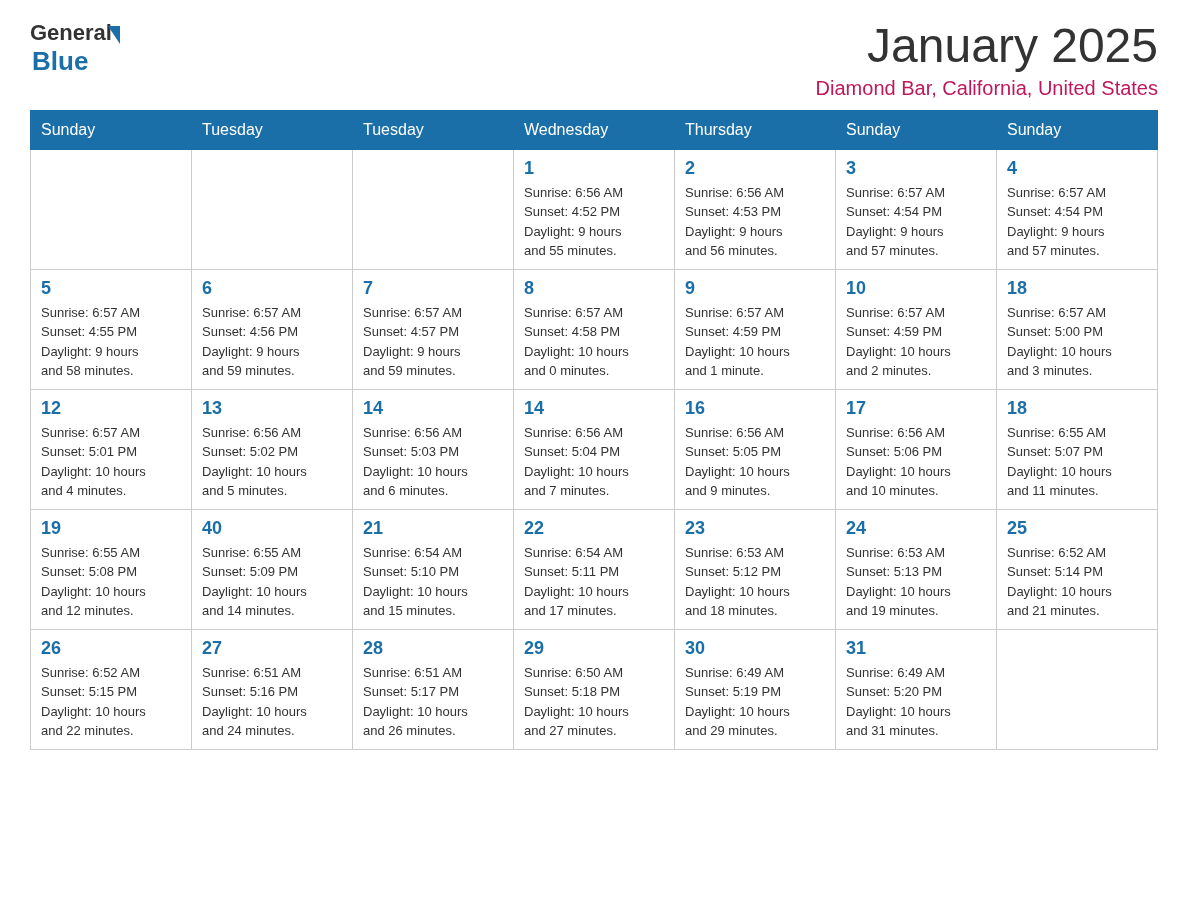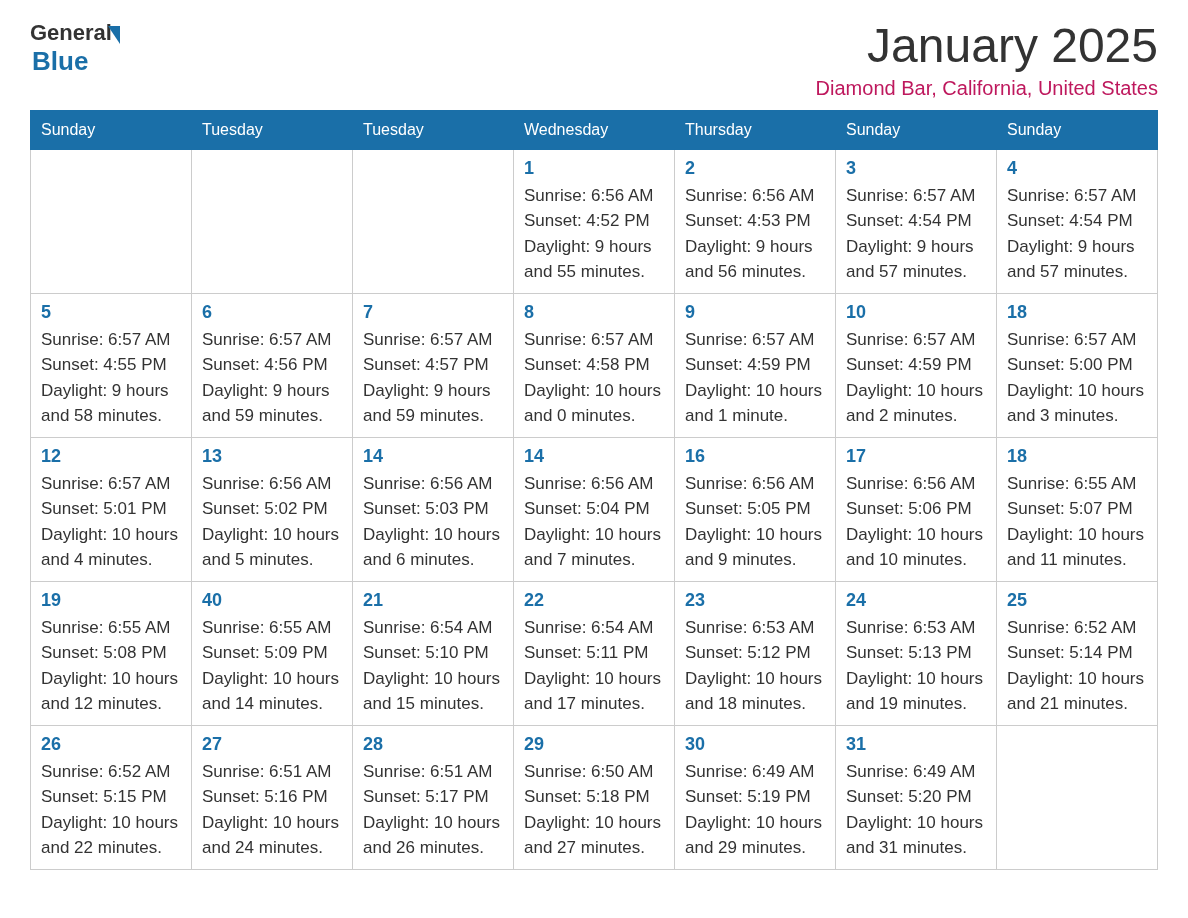--- a/index.html
+++ b/index.html
@@ -73,21 +73,21 @@
       height: 110px;
     }
     .day-number {
       font-size: 18px;
       color: #1a6fa8;
       font-weight: bold;
       margin-bottom: 4px;
       display: block;
     }
     .day-info {
-      font-size: 17px;
+      font-size: 13px;
       color: #333;
       line-height: 1.5;
     }
     .empty-cell {
       background: #fff;
     }
     .logo-wrapper {
       display: flex;
       flex-direction: column;
       align-items: flex-start;

